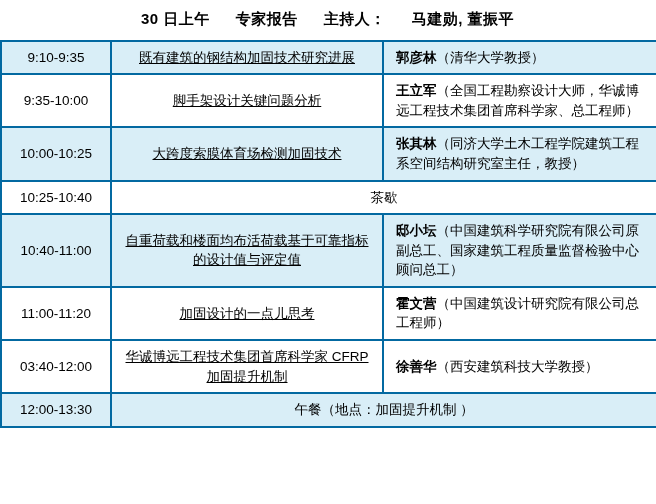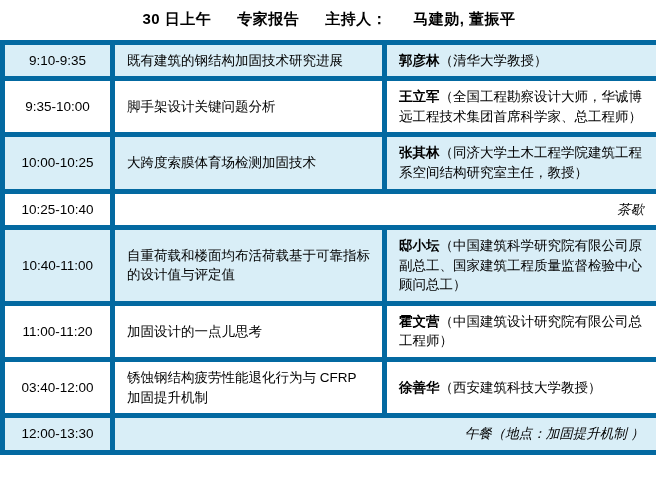--- a/index.html
+++ b/index.html
@@ -20,21 +20,21 @@
     height: 504px;
     box-sizing: border-box;
     padding: 0;
   }
   table.agenda {
     border-collapse: collapse;
     width: 656px;
     table-layout: fixed;
   }
   table.agenda td {
-    border: 5px solid #0369a1;
+    border: 2px solid #0369a1;
     vertical-align: middle;
     padding: 6px 12px;
     line-height: 1.45;
     font-size: 13.5px;
   }
   
   col.c-time { width: 110px; }
   col.c-topic { width: 272px; }
   col.c-speaker { width: 274px; }
 
@@ -59,29 +59,29 @@
 
   tr.tint td { background: #d9eef7; }
   tr.plain td { background: #ffffff; }
 
   td.time {
     text-align: center;
     white-space: nowrap;
     font-size: 13.5px;
   }
   td.topic {
-    text-align: left;
+    text-align: center;
+    text-decoration: underline;
   }
   td.speaker {
     text-align: left;
   }
   td.full {
-    text-align: right;
+    text-align: center;
     font-size: 13.5px;
-    font-style: italic;
   }
   .name {
     font-weight: bold;
   }
   .desc {
     font-weight: normal;
   }
 </style>
 </head>
 <body>
@@ -146,21 +146,21 @@
         <td class="time">11:00-11:20</td>
         <td class="topic">加固设计的一点儿思考</td>
         <td class="speaker">
           <span class="name">霍文营</span><span class="desc">（中国建筑设计研究院有限公司总工程师）</span>
         </td>
       </tr>
 
 
       <tr class="plain">
         <td class="time">03:40-12:00</td>
-        <td class="topic">锈蚀钢结构疲劳性能退化行为与 CFRP 加固提升机制</td>
+        <td class="topic">华诚博远工程技术集团首席科学家 CFRP 加固提升机制</td>
         <td class="speaker">
           <span class="name">徐善华</span><span class="desc">（西安建筑科技大学教授）</span>
         </td>
       </tr>
 
       <tr class="tint">
         <td class="time">12:00-13:30</td>
         <td class="full" colspan="2">午餐（地点：加固提升机制 ）</td>
       </tr>
     </tbody>

